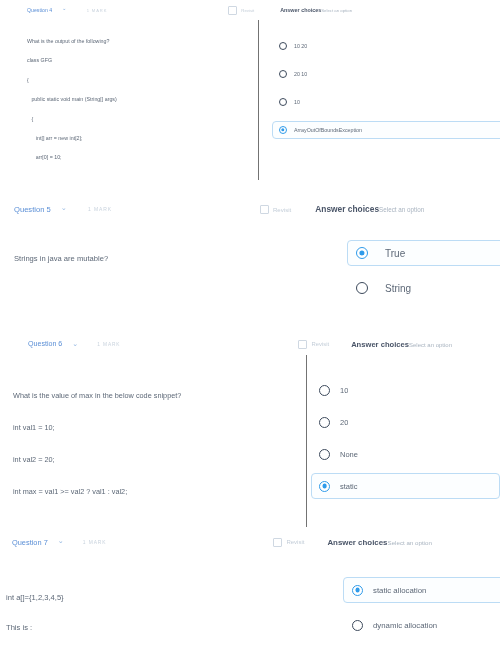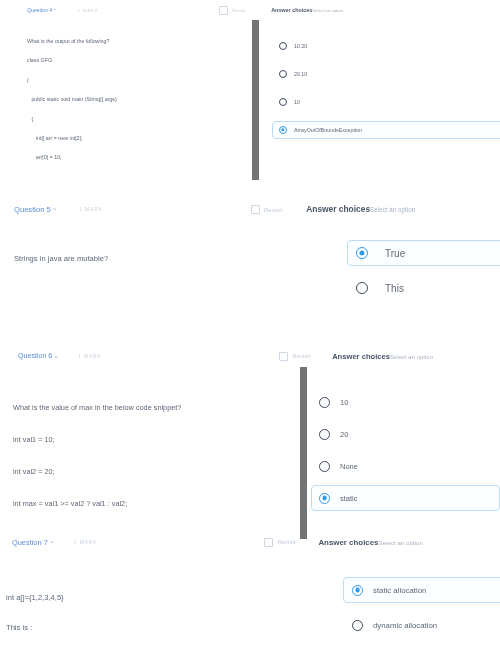--- a/index.html
+++ b/index.html
@@ -26,21 +26,21 @@
   .q-header {
     display: flex;
     align-items: center;
     width: 500px;
     box-sizing: border-box;
     height: 22px;
   }
   .q-title-wrap {
     display: flex;
     align-items: center;
-    gap: 1px;
+    gap: 10px;
     justify-content: flex-end;
   }
   .q-title {
     color: #5b8fd6;
     font-weight: 400;
     white-space: nowrap;
   }
   .chevron {
     display: inline-block;
     color: #8fb4e0;
@@ -86,21 +86,21 @@
   .q-body {
     display: flex;
     width: 500px;
     box-sizing: border-box;
   }
   .q-left {
     box-sizing: border-box;
     flex: 0 0 auto;
   }
   .q-left.with-rule {
-    border-right: 7px solid #737373;
+    border-right: 1px solid #737373;
   }
   .q-line {
     color: #5d6877;
     white-space: pre;
   }
   .q-right {
     flex: 1 1 auto;
     box-sizing: border-box;
   }
 
@@ -179,21 +179,21 @@
   #q5 .q-line { font-size: 7.6px; line-height: 20px; }
   #q5 .q-right { padding: 20px 0 0 2px; }
   #q5 .option { height: 26px; padding: 0 8px; margin-bottom: 9px; }
   #q5 .radio { width: 12px; height: 12px; border-width: 1.8px; }
   #q5 .option.selected .radio::after { width: 5.2px; height: 5.2px; }
   #q5 .opt-label { font-size: 10px; margin-left: 17px; }
   #q5 .option.selected { width: 160px; }
 
   
   #q6 { position: absolute; left: 0; top: 333px; }
-  #q6 .q-header { padding-left: 18px; height: 22px; margin-top: 12px; }
+  #q6 .q-header { padding-left: 28px; height: 22px; }
   #q6 .q-title { font-size: 7.1px; }
   #q6 .chevron { font-size: 7px; }
   #q6 .q-mark { font-size: 4.8px; margin-left: 19px; }
   #q6 .revisit-wrap { font-size: 5.9px; margin-left: 178px; }
   #q6 .ac-wrap { margin-left: 22px; }
   #q6 .ac-title { font-size: 7.6px; }
   #q6 .ac-sub { font-size: 6px; }
   #q6 .q-body { height: 172px; }
   #q6 .q-left { width: 307px; padding: 25px 0 0 13px; }
   #q6 .q-line { font-size: 7.3px; line-height: 32px; }
@@ -294,21 +294,21 @@
     <div class="q-left">
       <div class="q-line">Strings in java are mutable?</div>
     </div>
     <div class="q-right">
       <div class="option selected">
         <span class="radio"></span>
         <span class="opt-label">True</span>
       </div>
       <div class="option">
         <span class="radio"></span>
-        <span class="opt-label">This</span>
+        <span class="opt-label">String</span>
       </div>
     </div>
   </div>
 </div>
 
 <div class="question-block" id="q6">
   <div class="q-header">
     <div class="q-title-wrap">
       <span class="q-title">Question 6</span>
       <span class="chevron">⌄</span>

